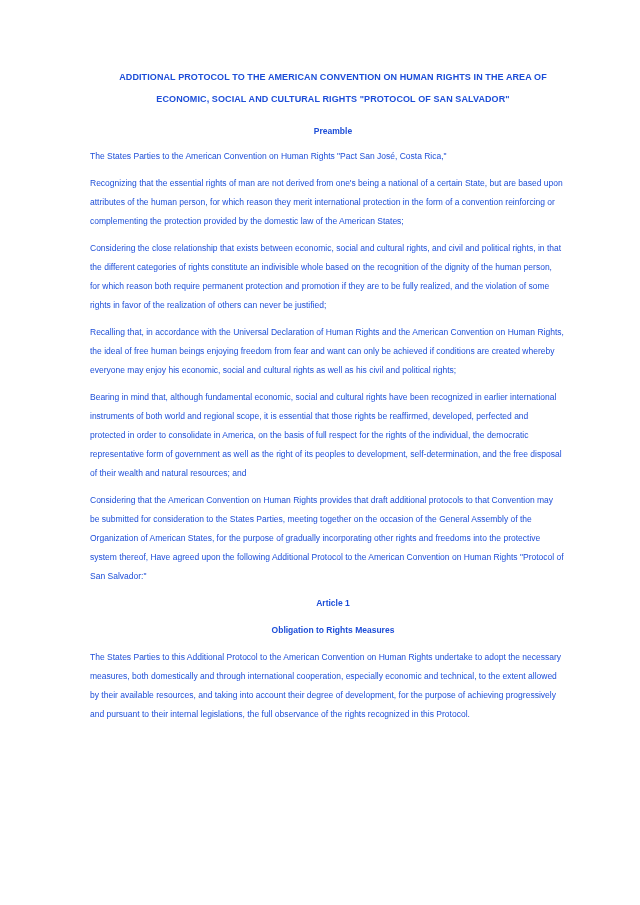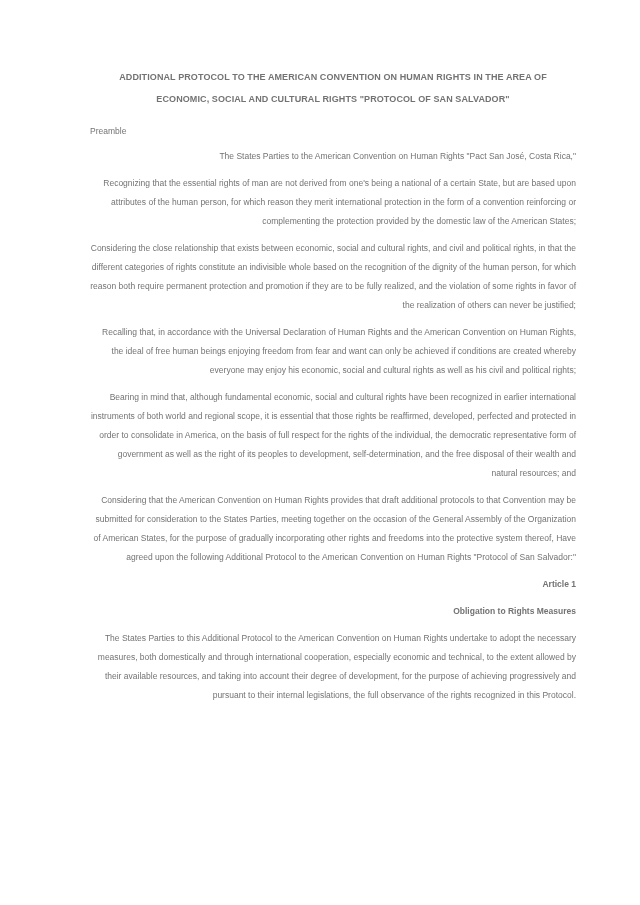--- a/index.html
+++ b/index.html
@@ -8,45 +8,46 @@
     background: #ffffff;
   }
   .page {
     position: relative;
     width: 640px;
     height: 905px;
     background: #ffffff;
     box-sizing: border-box;
     padding: 66px 64px 0 90px;
     font-family: "Liberation Sans", sans-serif;
-    color: #737373;
+    color: #1d4ed8;
     overflow: hidden;
   }
   .doc-title {
     text-align: center;
     font-weight: bold;
     font-size: 9px;
     line-height: 22px;
     letter-spacing: 0.1px;
     margin: 0 -8px 12px -8px;
   }
   .section-heading {
     font-size: 8.5px;
-    font-weight: normal;
+    font-weight: bold;
     line-height: 19px;
     margin: 0 0 6px 0;
+    text-align: center;
   }
   .para {
     font-size: 8.5px;
     line-height: 19px;
-    margin: 0 0 8px 0;
-    text-align: right;
+    margin: 0 12px 8px 0;
+    text-align: left;
   }
   .center-heading {
-    text-align: right;
+    text-align: center;
     font-weight: bold;
     font-size: 8.5px;
     line-height: 19px;
     margin: 6px 0 8px 0;
   }
 </style>
 </head>
 <body>
 
 <div class="page">

